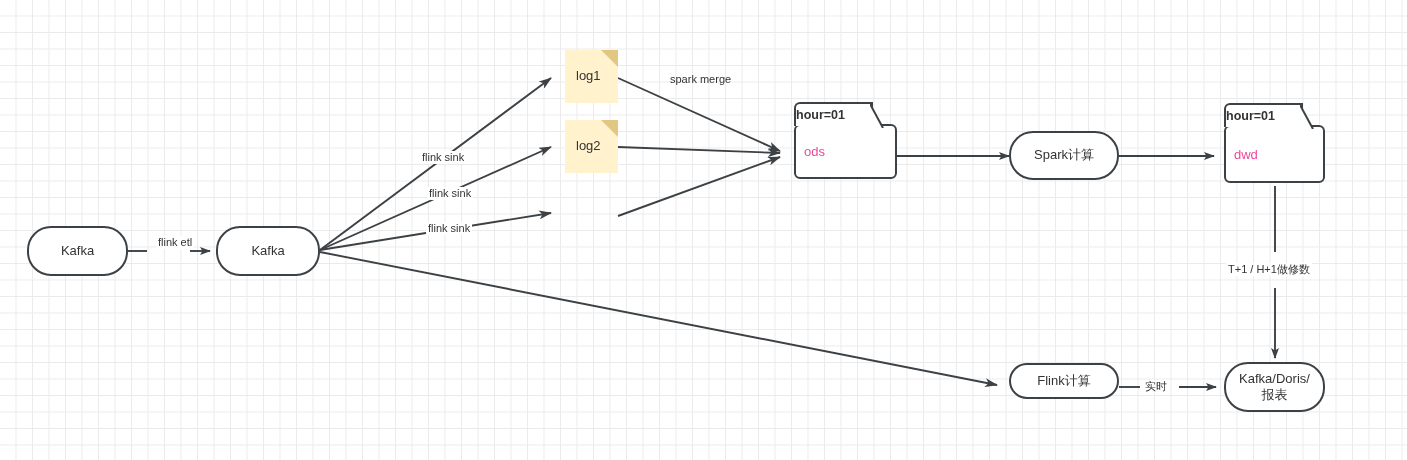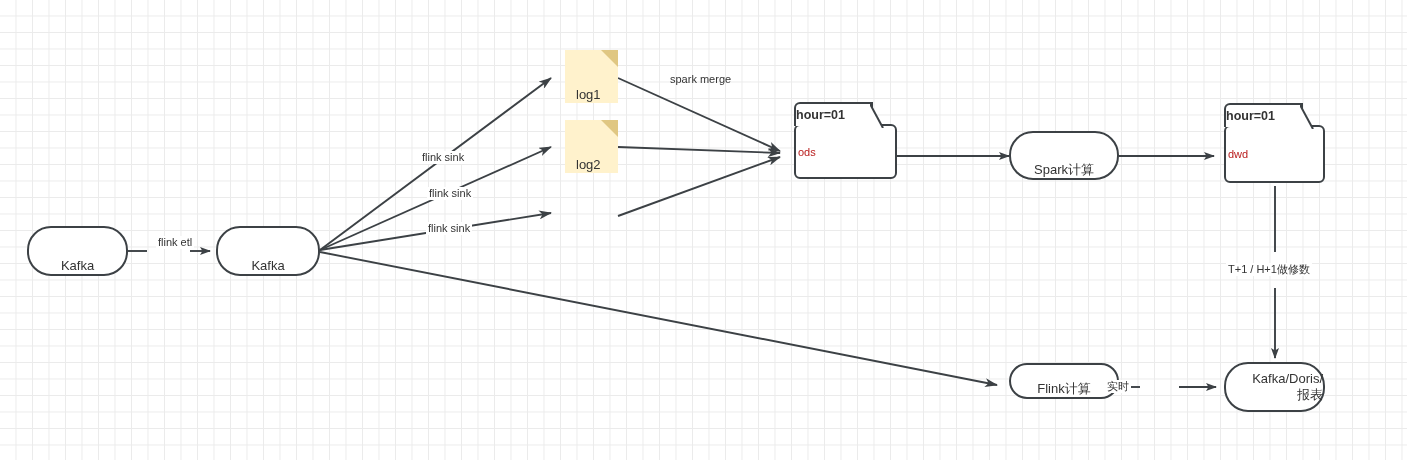--- a/index.html
+++ b/index.html
@@ -27,21 +27,21 @@
     left: 0;
     top: 0;
     width: 1407px;
     height: 460px;
     pointer-events: none;
   }
   .node {
     position: absolute;
     box-sizing: border-box;
     display: flex;
-    align-items: flex-end;
+    align-items: center;
     justify-content: center;
     text-align: center;
     color: #333333;
     font-size: 13px;
     line-height: 1.25;
   }
   .rounded {
     background: #ffffff;
     border: 2px solid #3c4145;
     border-radius: 24px;
@@ -92,23 +92,23 @@
   }
   .folder-tab-slant svg { display: block; }
   .folder-body {
     position: absolute;
     box-sizing: border-box;
     border: 2px solid #3c4145;
     border-radius: 6px;
     background: #ffffff;
     display: flex;
     align-items: center;
-    padding-left: 2px;
-    font-size: 11px;
-    color: #b91c1c;
+    padding-left: 8px;
+    font-size: 13px;
+    color: #ec4899;
     z-index: 1;
   }
   .edge-label {
     position: absolute;
     color: #333333;
     font-size: 11px;
     white-space: nowrap;
     background: transparent;
     line-height: 1.2;
   }
@@ -223,17 +223,17 @@
   <div class="edge-label boxed" style="left:150px; top:236px;margin-left:6px;">flink etl</div>
 
   <div class="edge-label boxed" style="left:420px; top:151px;">flink sink</div>
 
   <div class="edge-label boxed" style="left:427px; top:187px;">flink sink</div>
 
   <div class="edge-label boxed" style="left:426px; top:222px;">flink sink</div>
 
   <div class="edge-label" style="left:670px; top:73px;">spark merge</div>
 
-  <div class="edge-label boxed" style="left:1105px; top:380px;">实时</div>
+  <div class="edge-label boxed" style="left:1143px; top:380px;">实时</div>
 
   <div class="edge-label boxed" style="left:1226px; top:263px;">T+1 / H+1做修数</div>
 
 </div>
 
 </body></html>

